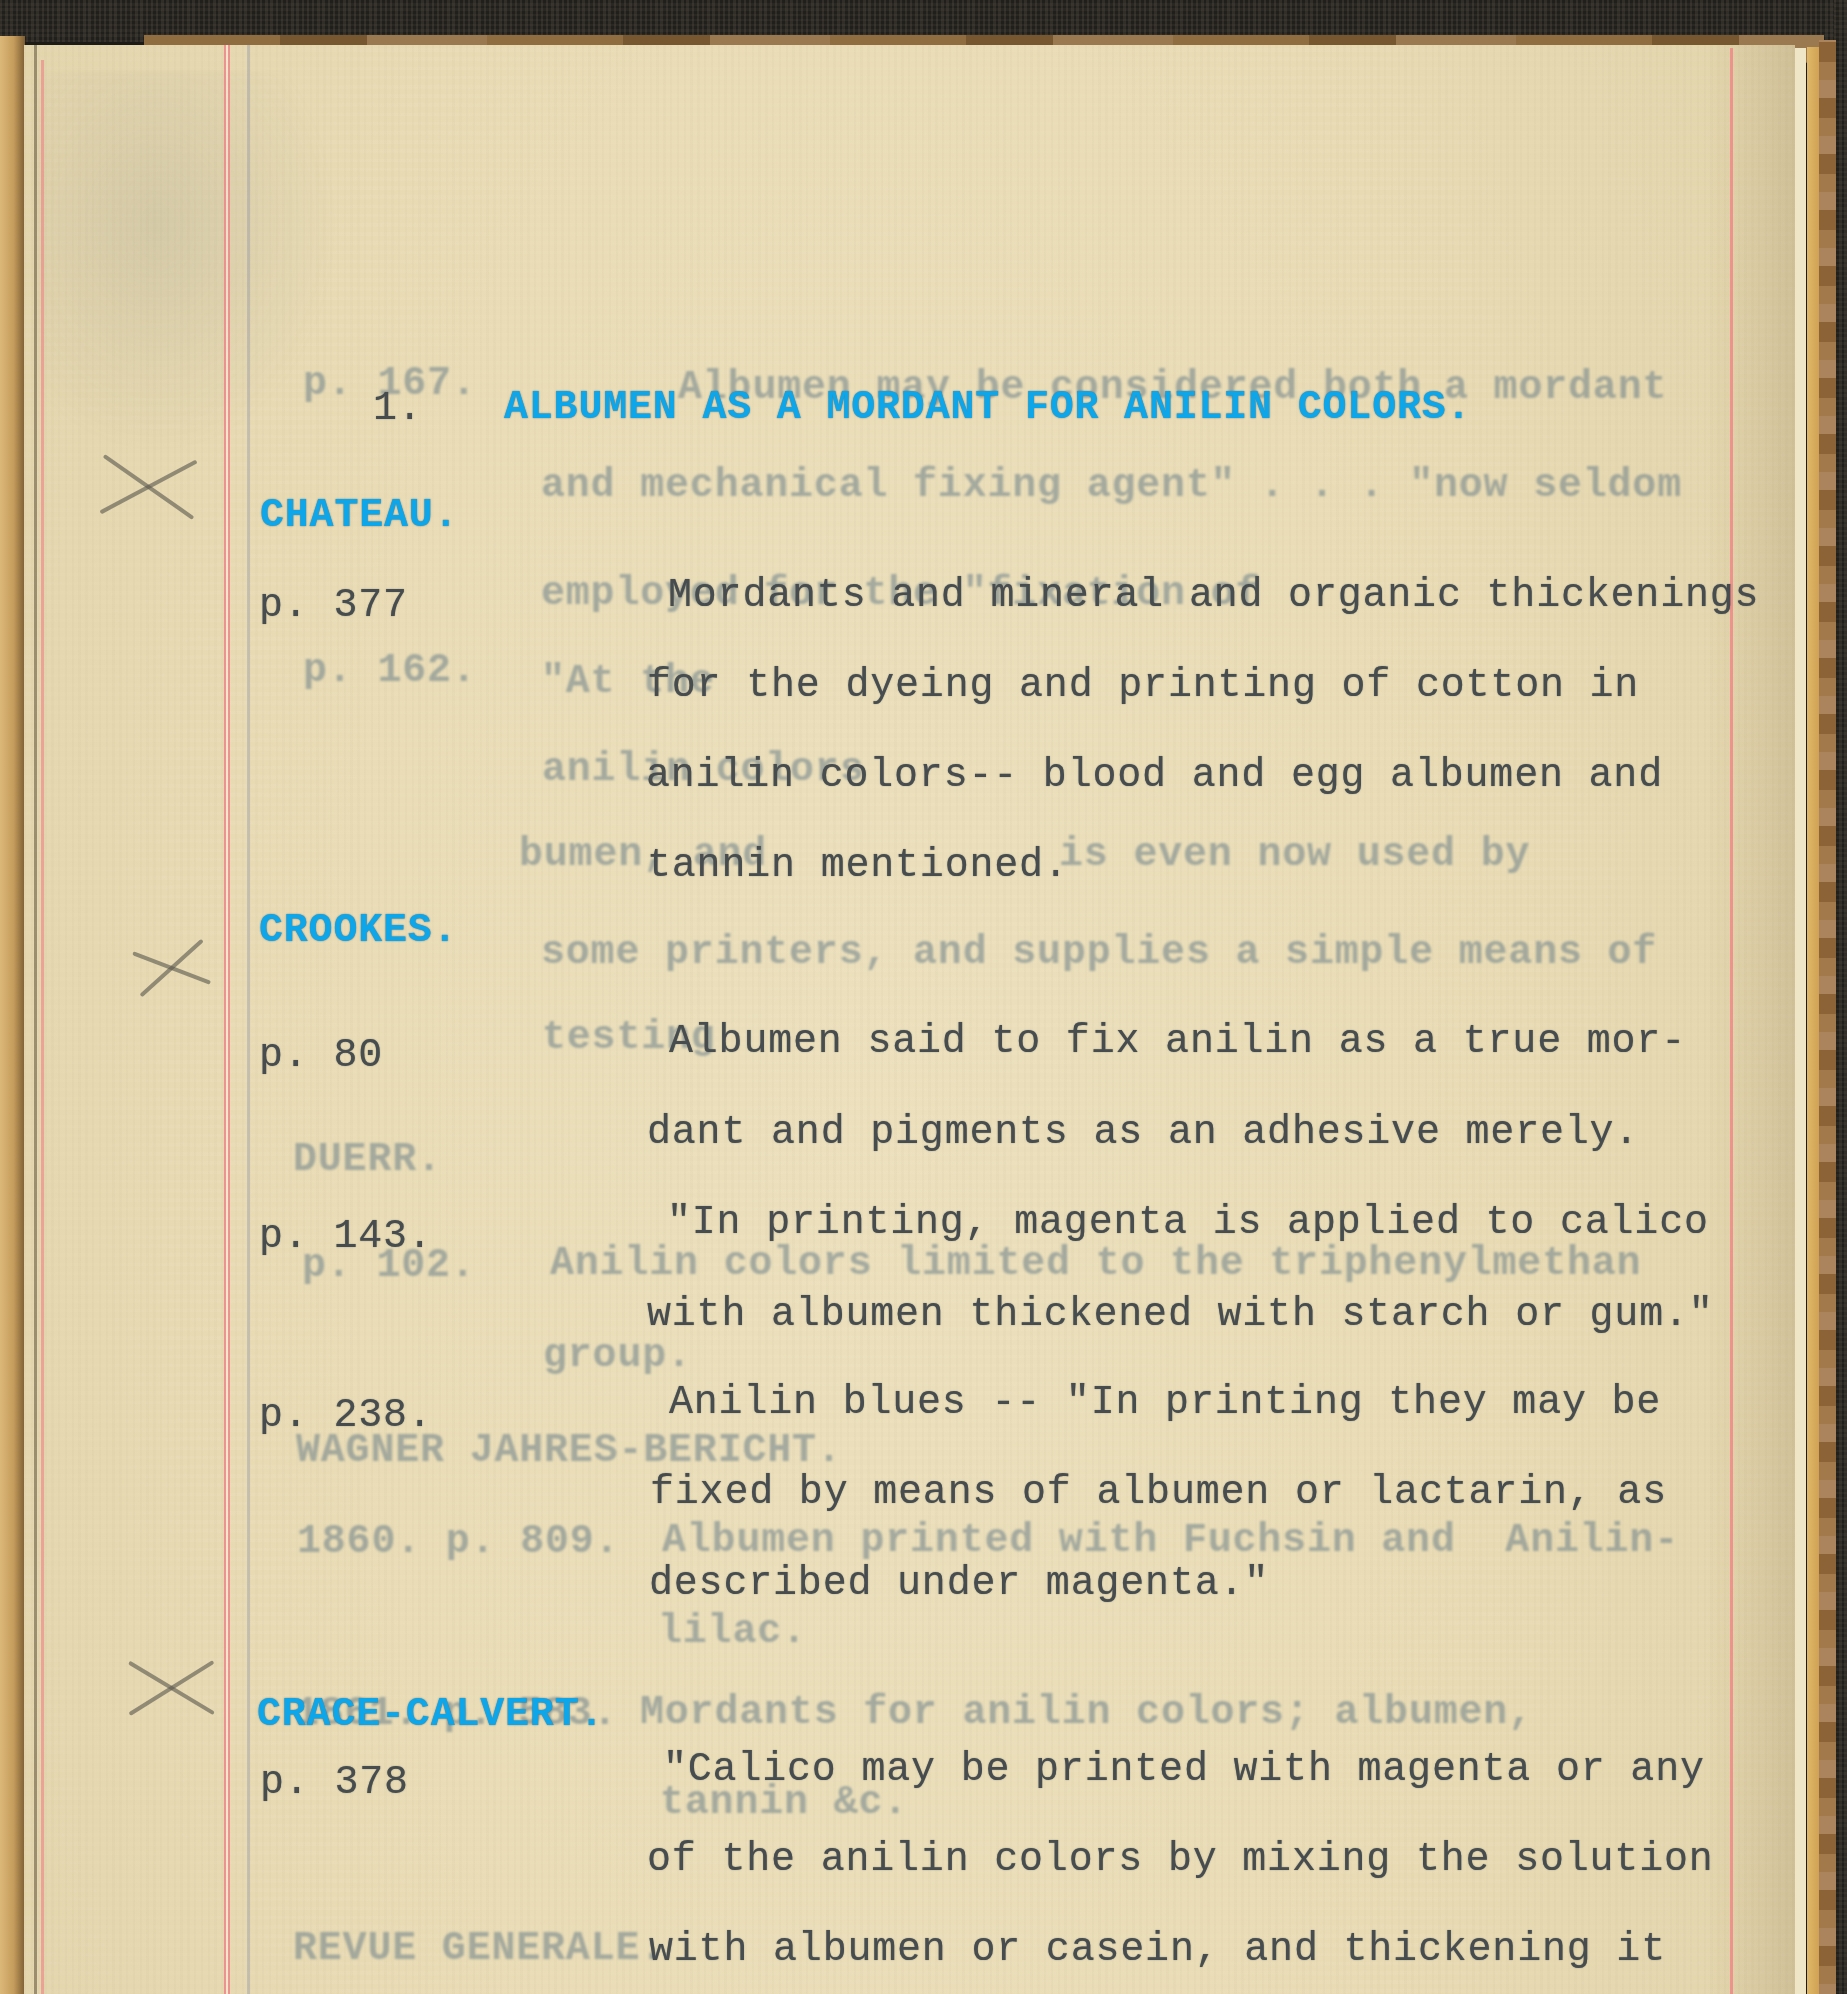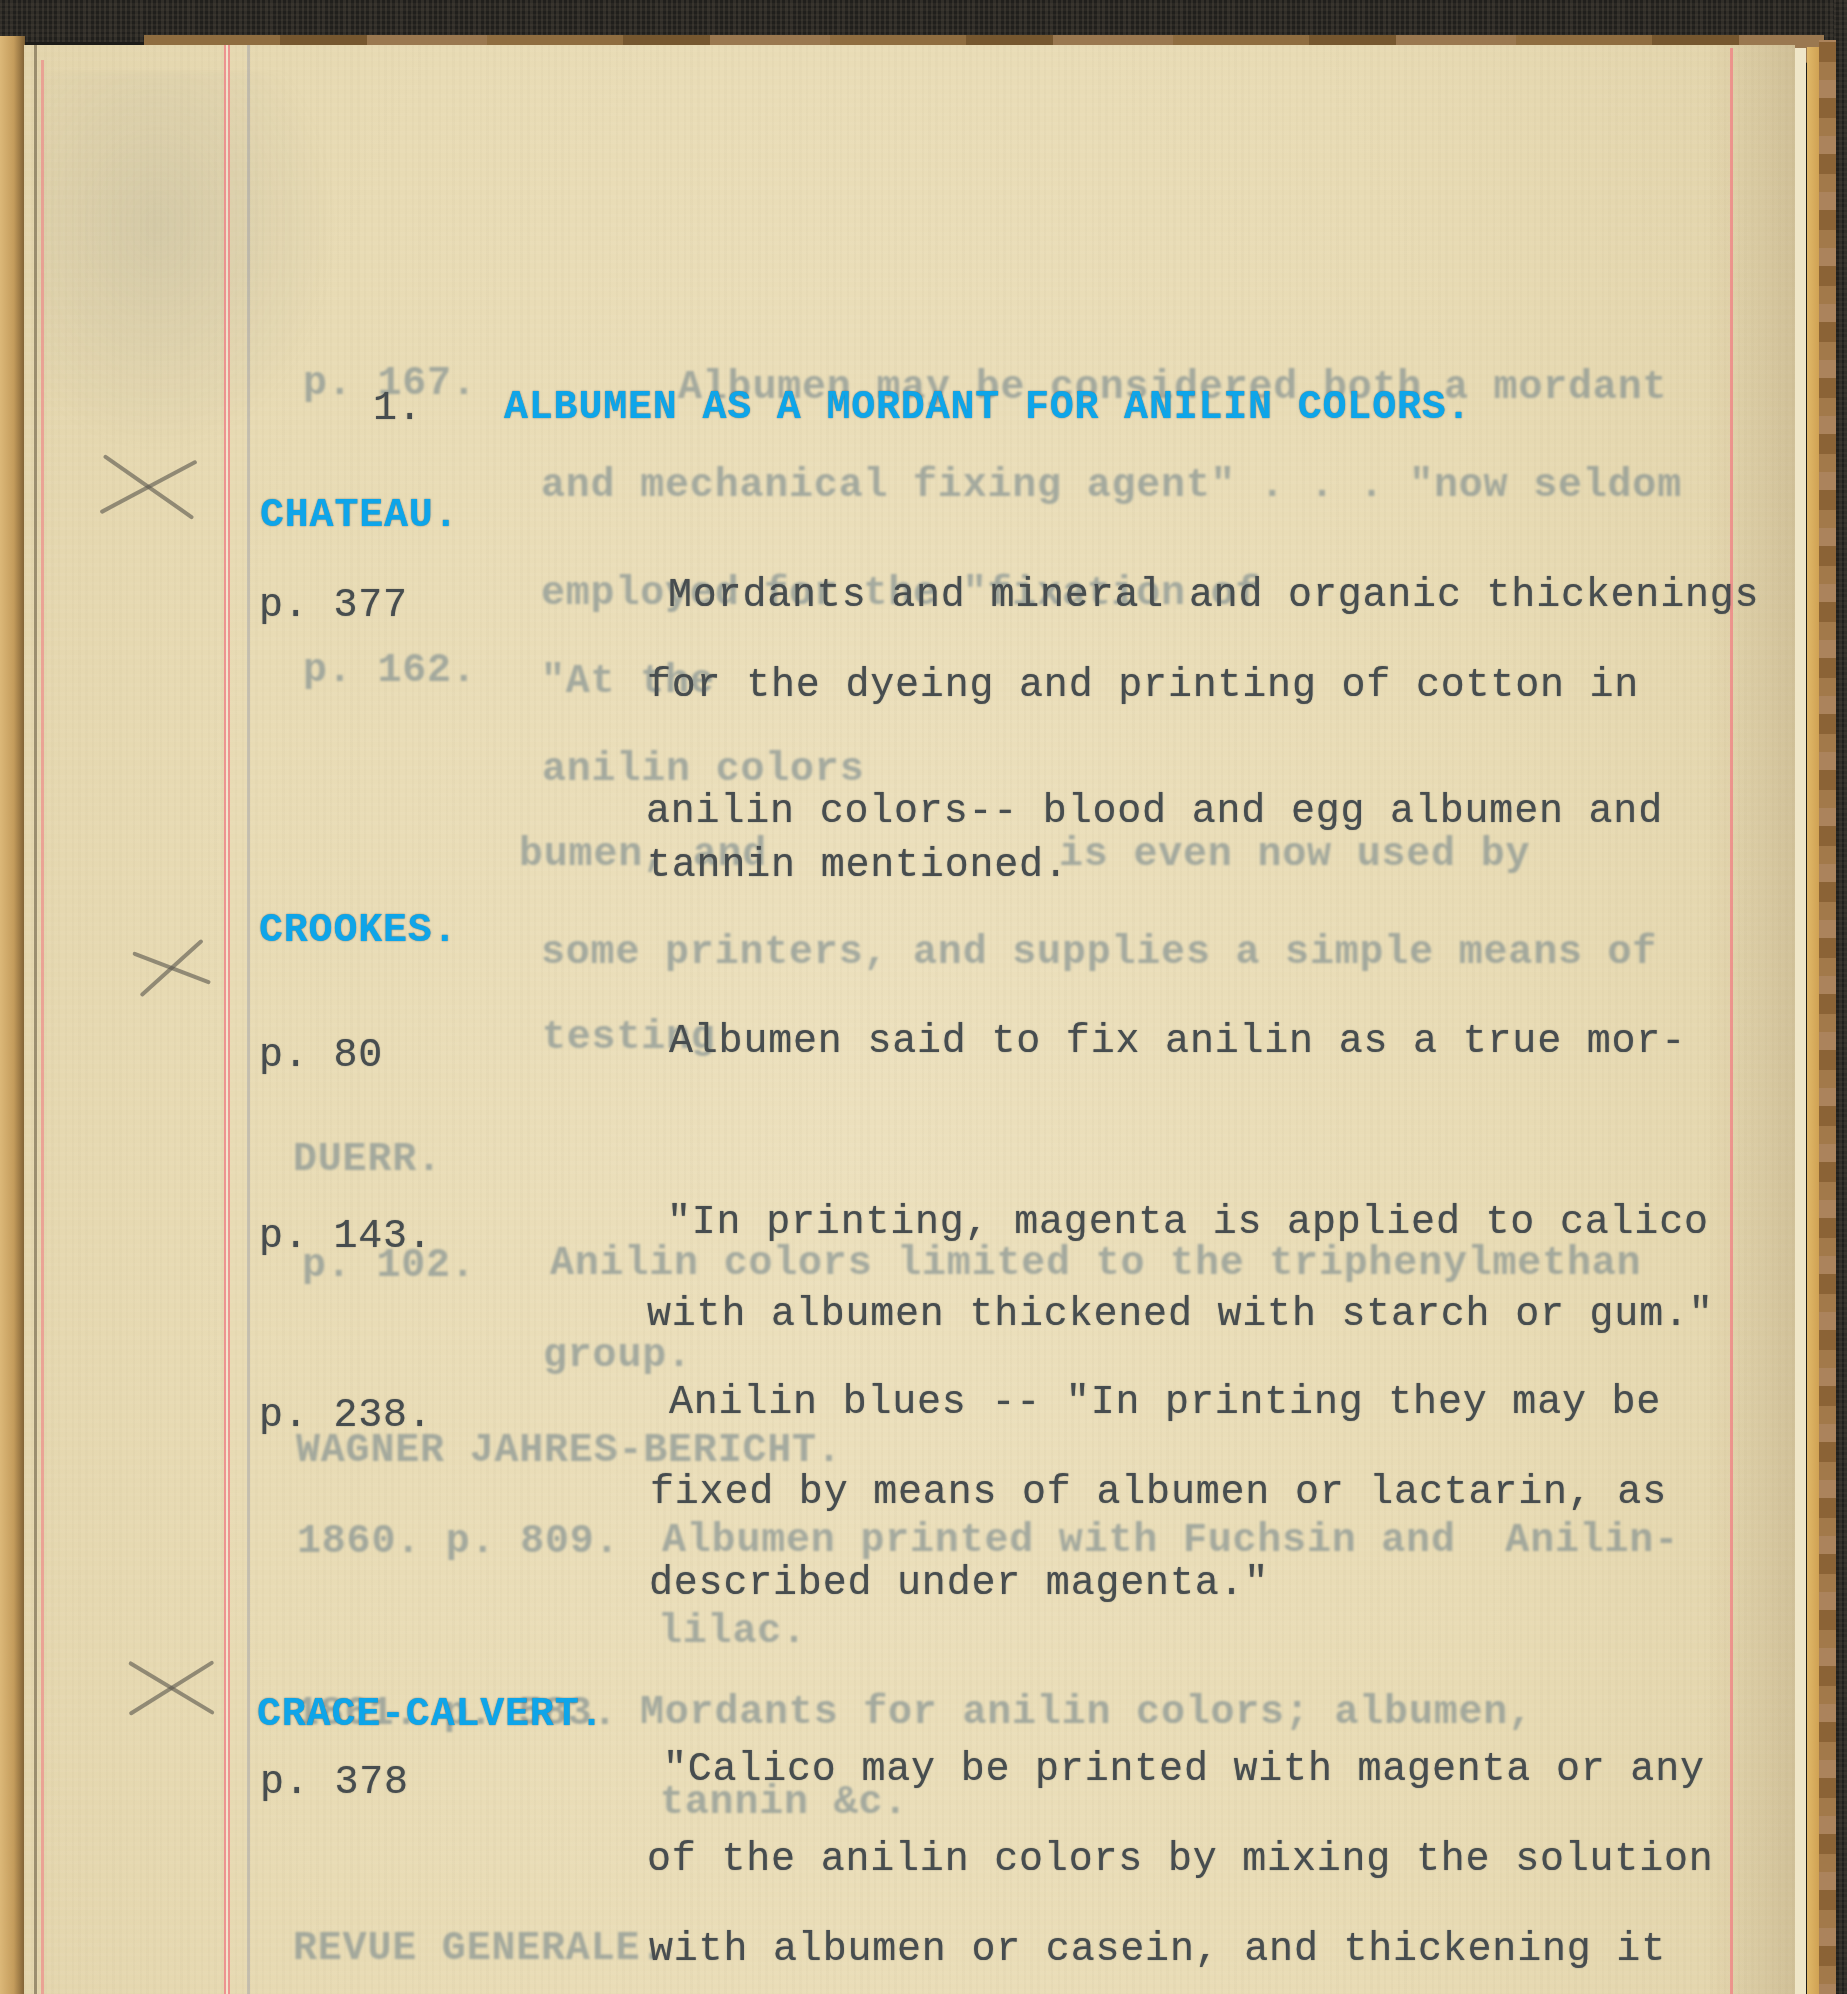--- a/index.html
+++ b/index.html
@@ -94,25 +94,26 @@
       <div class="ghost" style="left: 295px; top: 1691px;">1861. p. 583.</div>
       <div class="ghost" style="left: 640px; top: 1690px;">Mordants for anilin colors; albumen,</div>
       <div class="ghost" style="left: 660px; top: 1780px;">tannin &amp;c.</div>
       <div class="ghost b" style="left: 293px; top: 1926px;">REVUE GENERALE.</div>
       <div class="typed" style="left: 373px; top: 386px;">1.</div>
       <div class="typed b" style="left: 504px; top: 385px;">ALBUMEN AS A MORDANT FOR ANILIN COLORS.</div>
       <div class="typed b" style="left: 260px; top: 493px;">CHATEAU.</div>
       <div class="typed" style="left: 259px; top: 583px;">p. 377</div>
       <div class="typed" style="left: 668px; top: 573px;">Mordants and mineral and organic thickenings</div>
       <div class="typed" style="left: 647px; top: 663px;">for the dyeing and printing of cotton in</div>
-      <div class="typed" style="left: 646px; top: 753px; margin-top: 36px;">anilin colors-- blood and egg albumen and</div>
+      <div class="typed" style="left: 646px; top: 753px;">anilin colors-- blood and egg albumen and</div>
       <div class="typed" style="left: 647px; top: 843px;">tannin mentioned.</div>
       <div class="typed b" style="left: 259px; top: 908px;">CROOKES.</div>
       <div class="typed" style="left: 259px; top: 1033px; text-align: right;">p. 80</div>
       <div class="typed" style="left: 669px; top: 1019px;">Albumen said to fix anilin as a true mor-</div>
+      <div class="typed" style="left: 647px; top: 1110px;">dant and pigments as an adhesive merely.</div>
       <div class="typed" style="left: 259px; top: 1214px;">p. 143.</div>
       <div class="typed" style="left: 667px; top: 1200px;">"In printing, magenta is applied to calico</div>
       <div class="typed" style="left: 647px; top: 1292px;">with albumen thickened with starch or gum."</div>
       <div class="typed" style="left: 259px; top: 1393px;">p. 238.</div>
       <div class="typed" style="left: 669px; top: 1380px;">Anilin blues -- "In printing they may be</div>
       <div class="typed" style="left: 650px; top: 1470px;">fixed by means of albumen or lactarin, as</div>
       <div class="typed" style="left: 649px; top: 1561px;">described under magenta."</div>
       <div class="typed b" style="left: 257px; top: 1692px;">CRACE-CALVERT.</div>
       <div class="typed" style="left: 260px; top: 1760px;">p. 378</div>
       <div class="typed" style="left: 663px; top: 1747px;">"Calico may be printed with magenta or any</div>

